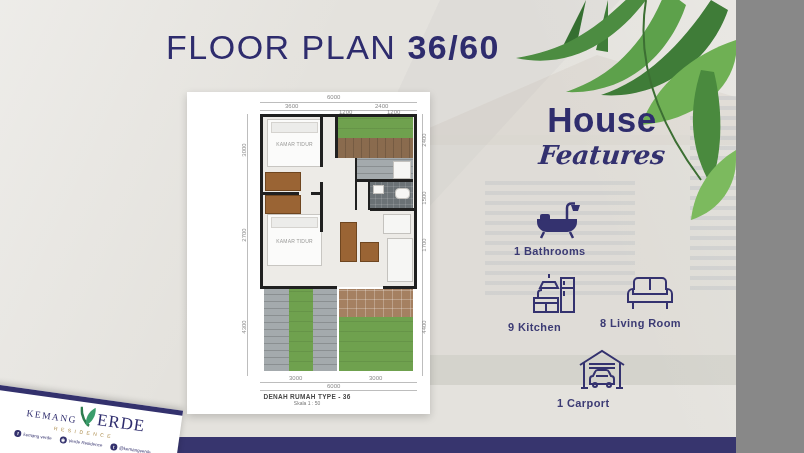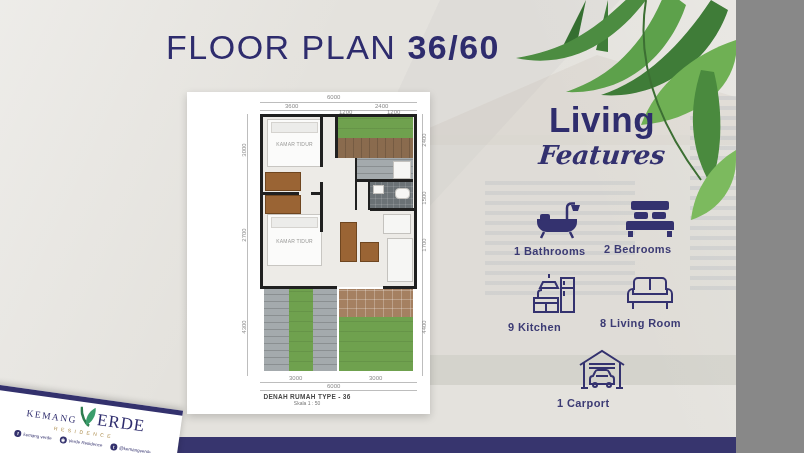--- a/index.html
+++ b/index.html
@@ -181,45 +181,34 @@
     <div class="abs tiles" style="left:152px;top:197px;width:74px;height:28px;"></div>
     <div class="abs grass" style="left:152px;top:225px;width:74px;height:54px;"></div>
 
     <div id="plan-caption">
       <div class="c1">DENAH RUMAH TYPE - 36</div>
       <div class="c2">Skala 1 : 50</div>
     </div>
   </div>
 
   <div id="features">
-    <div id="feat-heading">Living</div>
+    <div id="feat-heading">House</div>
     <div id="feat-sub">Features</div>
 
     <div class="fcell" style="left:14px;top:100px;width:86px;">
       <svg width="46" height="40" viewBox="0 0 46 40">
         <path d="M3 19 h40 v3 c0 5.5 -4.5 10 -10 10 H13 C7.5 32 3 27.5 3 22 z" fill="#34326f"></path>
         <rect x="6" y="14" width="10" height="7" rx="2" fill="#34326f"></rect>
         <path d="M10 32 L7 38 M36 32 L39 38" stroke="#34326f" stroke-width="2.5" fill="none"></path>
         <path d="M33 19 V8 c0 -3 2 -4.5 5 -4.5 h3" stroke="#34326f" stroke-width="2.5" fill="none"></path>
         <path d="M37 5 h9 l-2 6 h-5 z" fill="#34326f"></path>
       </svg>
       <div class="flabel">1 Bathrooms</div>
     </div>
 
-    <div class="fcell" style="left:104px;top:100px;width:92px;">
-      <svg width="48" height="38" viewBox="0 0 48 38" fill="#34326f">
-        <rect x="5" y="1" width="38" height="9" rx="2"></rect>
-        <rect x="8" y="12" width="14" height="7" rx="2"></rect>
-        <rect x="26" y="12" width="14" height="7" rx="2"></rect>
-        <path d="M2 21 h44 a2 2 0 0 1 2 2 v7 H0 v-7 a2 2 0 0 1 2 -2 z"></path>
-        <rect x="2" y="31" width="5" height="6"></rect>
-        <rect x="41" y="31" width="5" height="6"></rect>
-      </svg>
-      <div class="flabel">2 Bedrooms</div>
-    </div>
 
     <div class="fcell" style="left:8px;top:172px;width:92px;">
       <svg width="46" height="44" viewBox="0 0 46 44" fill="none" stroke="#34326f" stroke-width="2">
         <rect x="30" y="6" width="13" height="34"></rect>
         <line x1="30" y1="16" x2="43" y2="16"></line>
         <line x1="33" y1="9" x2="33" y2="13"></line>
         <line x1="33" y1="19" x2="33" y2="24"></line>
         <path d="M18 2 v4 M12 10 h12 l3 6 h-18 z"></path>
         <rect x="3" y="26" width="24" height="14"></rect>
         <line x1="3" y1="31" x2="27" y2="31"></line>

